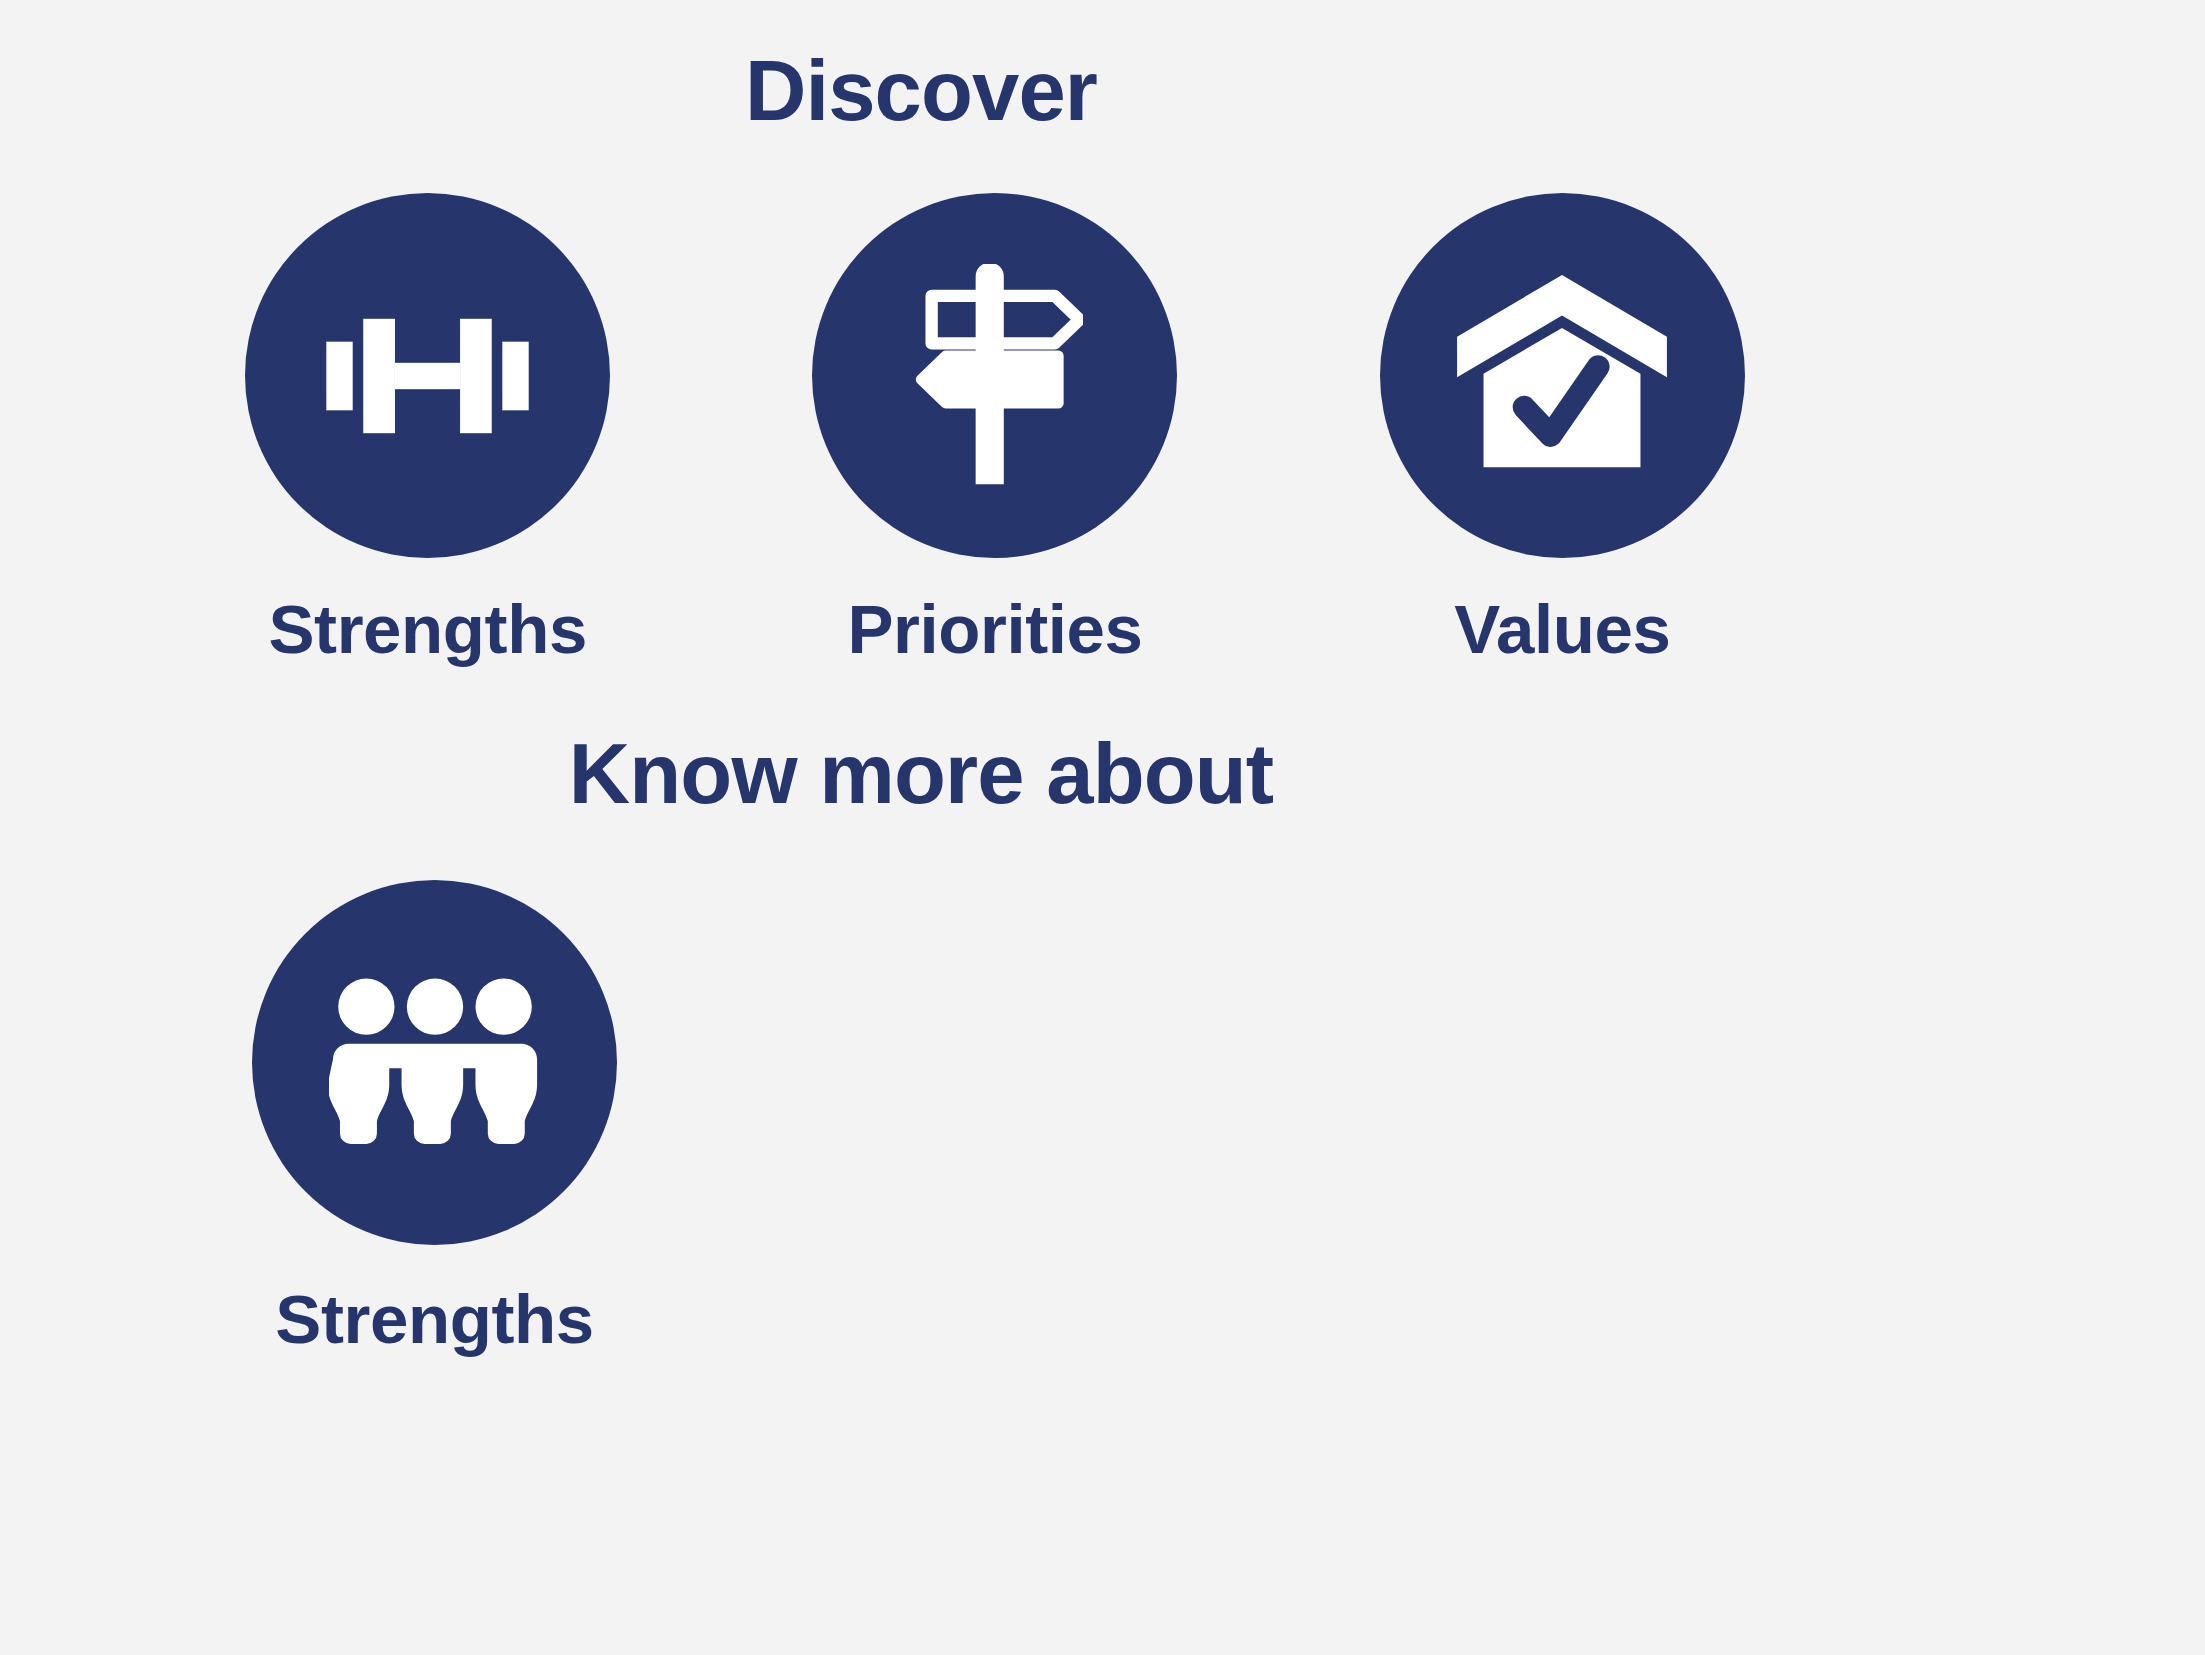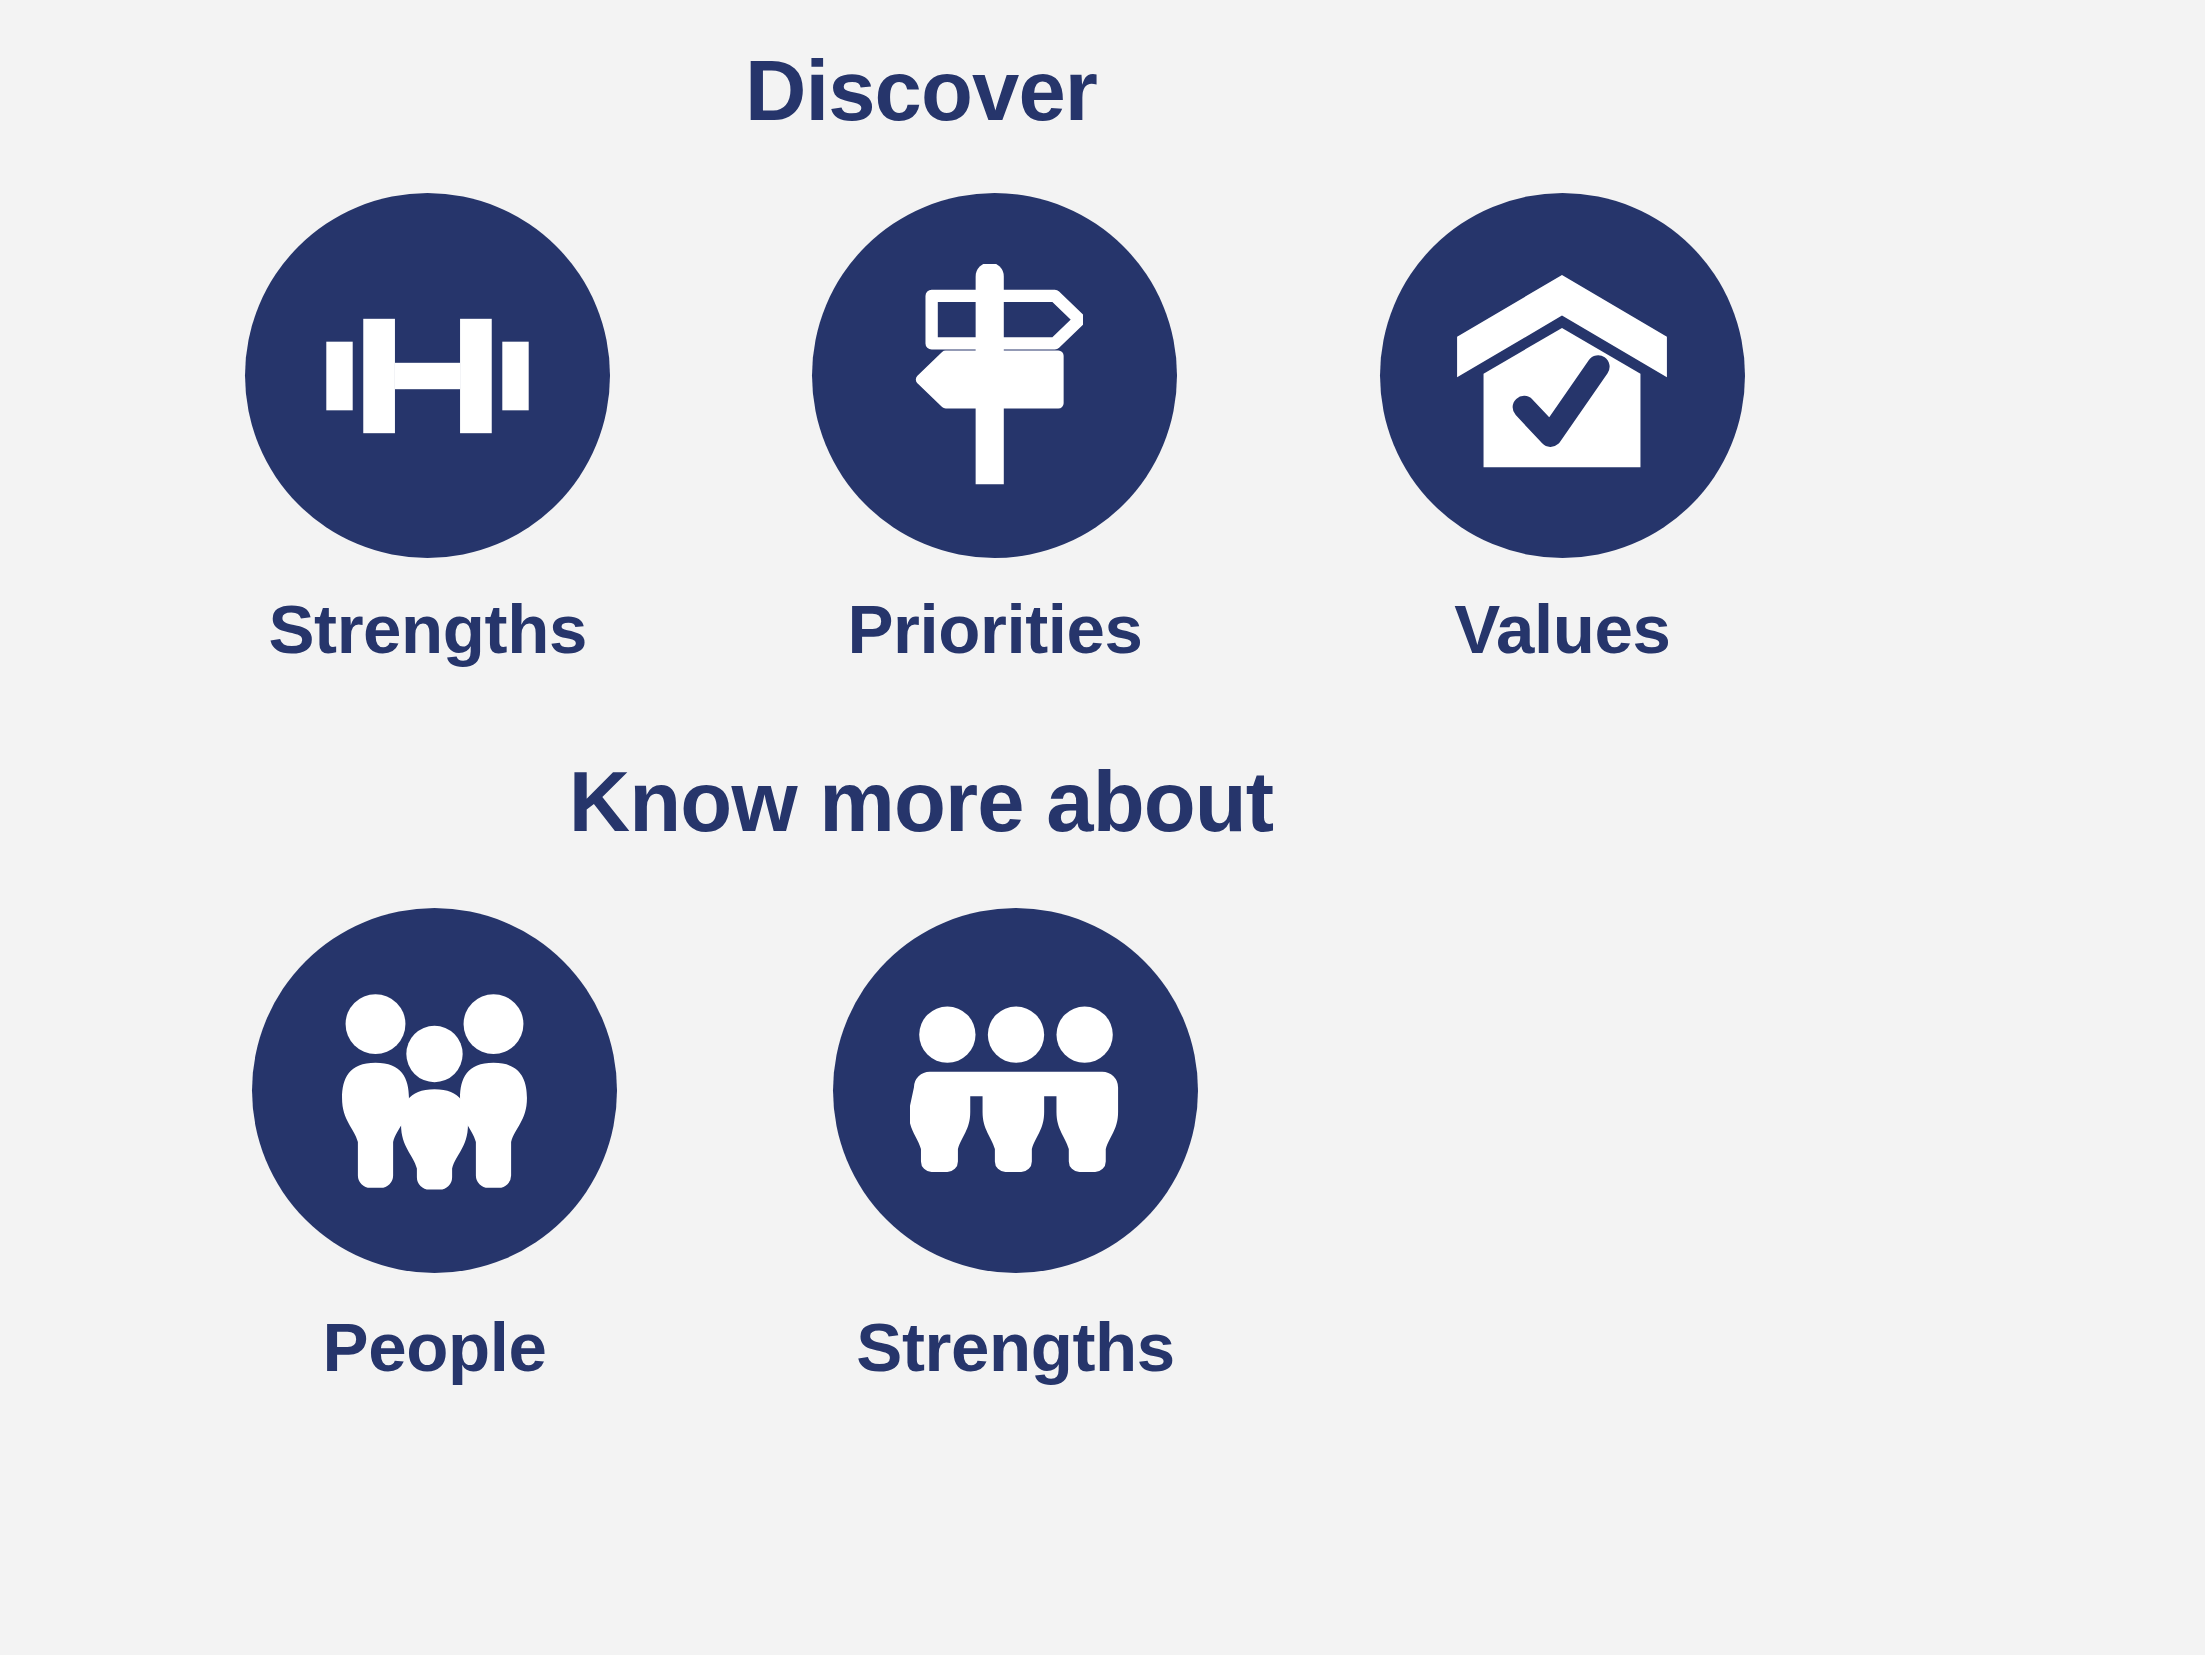--- a/index.html
+++ b/index.html
@@ -34,21 +34,21 @@
     color: #26356b;
     font-weight: 700;
     font-size: 85px;
     letter-spacing: -0.9px;
     line-height: 1.05;
     margin: 0;
   }
 
   .section-1 .section-title { margin-bottom: 58px; }
 
-  .section-2 { margin-top: 89px; }
+  .section-2 { margin-top: 61px; }
   .section-2 .section-title { margin-bottom: 62px; }
 
   .cards {
     display: flex;
     justify-content: flex-start;
     align-items: flex-start;
     padding-left: 148px;
     gap: 8px;
   }
 
@@ -145,44 +145,20 @@
       </div>
 
     </div>
   </div>
 
   <div class="section section-2">
     <h1 class="section-title">Know more about</h1>
 
     <div class="cards">
 
-      <div class="card">
-        <div class="badge">
-          <span>
-            <svg width="199" height="198" viewBox="0 0 226 224">
-
-              <circle cx="46" cy="36" r="34" fill="#ffffff"></circle>
-              <path d="M46 80 c-30 0 -38 18 -38 40 c0 26 14 34 18 50
-                       l0 38 a14 14 0 0 0 14 14 l12 0 a14 14 0 0 0 14 -14
-                       l0 -38 c4 -16 18 -24 18 -50 c0 -22 -8 -40 -38 -40 Z" fill="#ffffff"></path>
-
-              <circle cx="180" cy="36" r="34" fill="#ffffff"></circle>
-              <path d="M180 80 c-30 0 -38 18 -38 40 c0 26 14 34 18 50
-                       l0 38 a14 14 0 0 0 14 14 l12 0 a14 14 0 0 0 14 -14
-                       l0 -38 c4 -16 18 -24 18 -50 c0 -22 -8 -40 -38 -40 Z" fill="#ffffff"></path>
-
-              <circle cx="113" cy="70" r="32" fill="#ffffff"></circle>
-              <path d="M113 110 c-30 0 -38 18 -38 40 c0 26 14 34 18 50
-                       l0 10 a14 14 0 0 0 14 14 l12 0 a14 14 0 0 0 14 -14
-                       l0 -10 c4 -16 18 -24 18 -50 c0 -22 -8 -40 -38 -40 Z" fill="#ffffff"></path>
-            </svg>
-          </span>
-        </div>
-        <div class="card-label">People</div>
-      </div>
 
 
       <div class="card">
         <div class="badge">
           <span>
             <svg width="212" height="176" viewBox="0 0 240 200">
 
               <circle cx="42" cy="36" r="32" fill="#ffffff"></circle>
               <circle cx="120" cy="36" r="32" fill="#ffffff"></circle>
               <circle cx="198" cy="36" r="32" fill="#ffffff"></circle>

